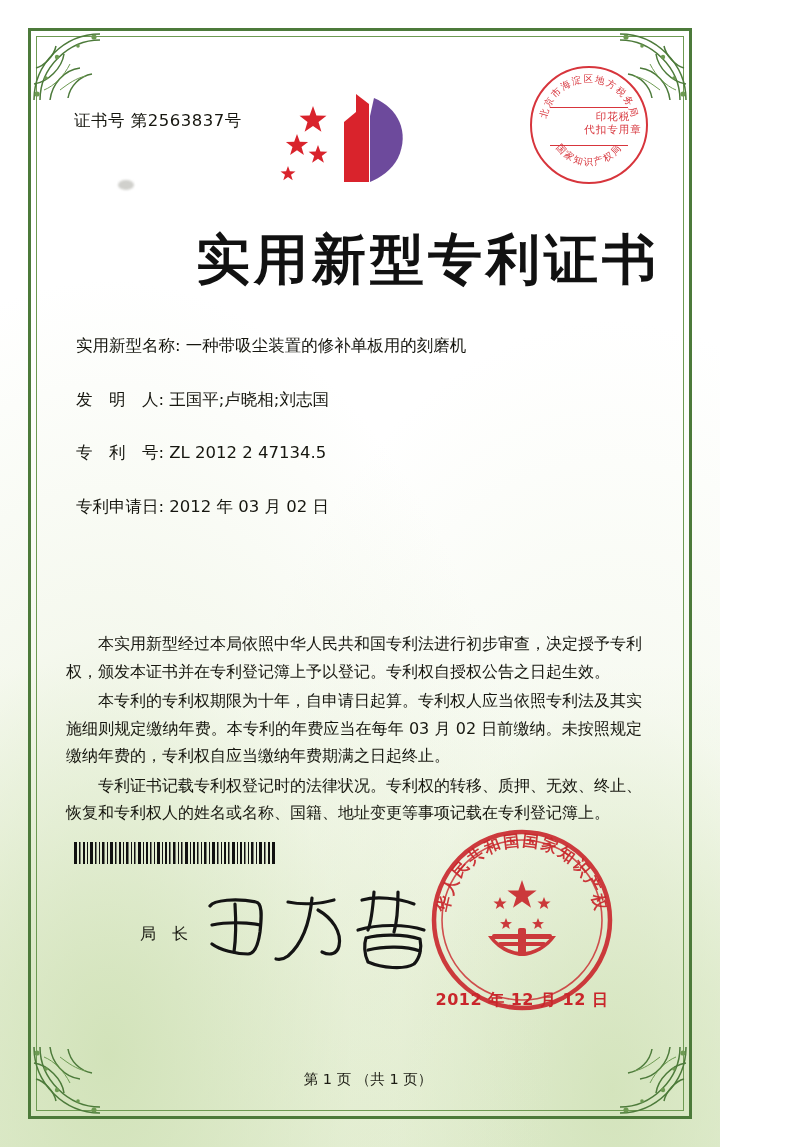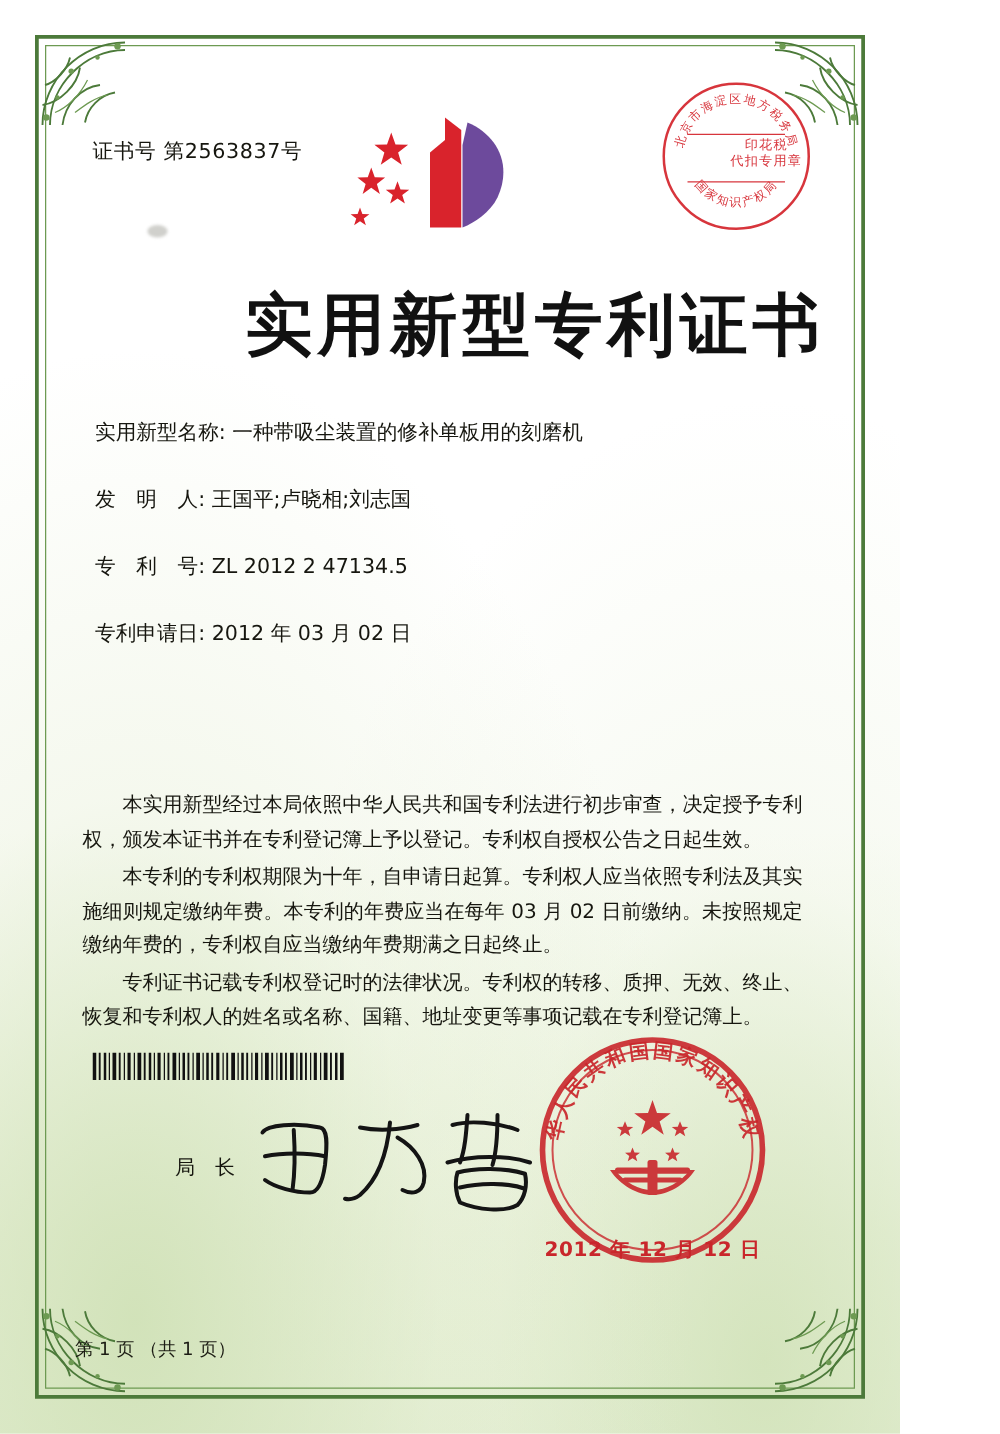--- a/index.html
+++ b/index.html
@@ -211,22 +211,23 @@
     color: #c9262b;
     font-size: 16px;
     letter-spacing: 0.5px;
     font-family: "DejaVu Sans", sans-serif;
     font-weight: bold;
   }
 
   
   .footer {
     position: absolute;
-    left: 0; right: 0;
+    left: 16px; right: 0;
     bottom: 6px;
+    text-align: center;
     font-size: 14.5px;
     color: #1c1c14;
   }
 
   
   .smudge {
     position: absolute;
     left: 58px;
     top: 128px;
     width: 16px;

